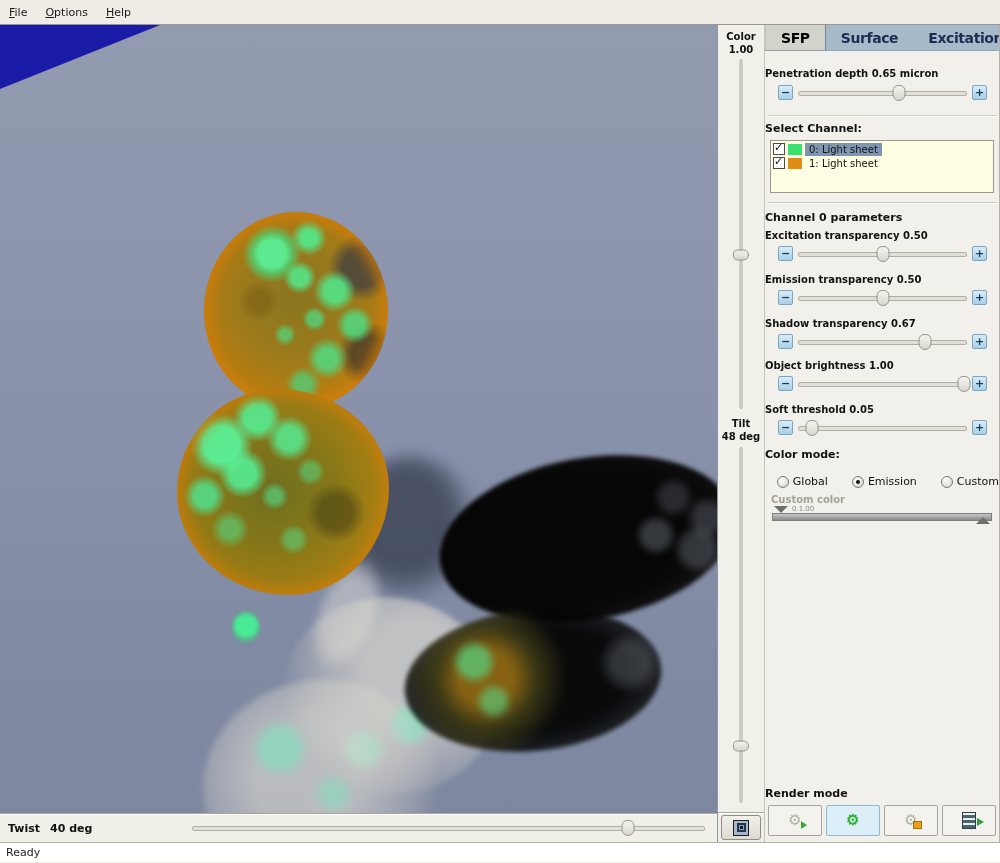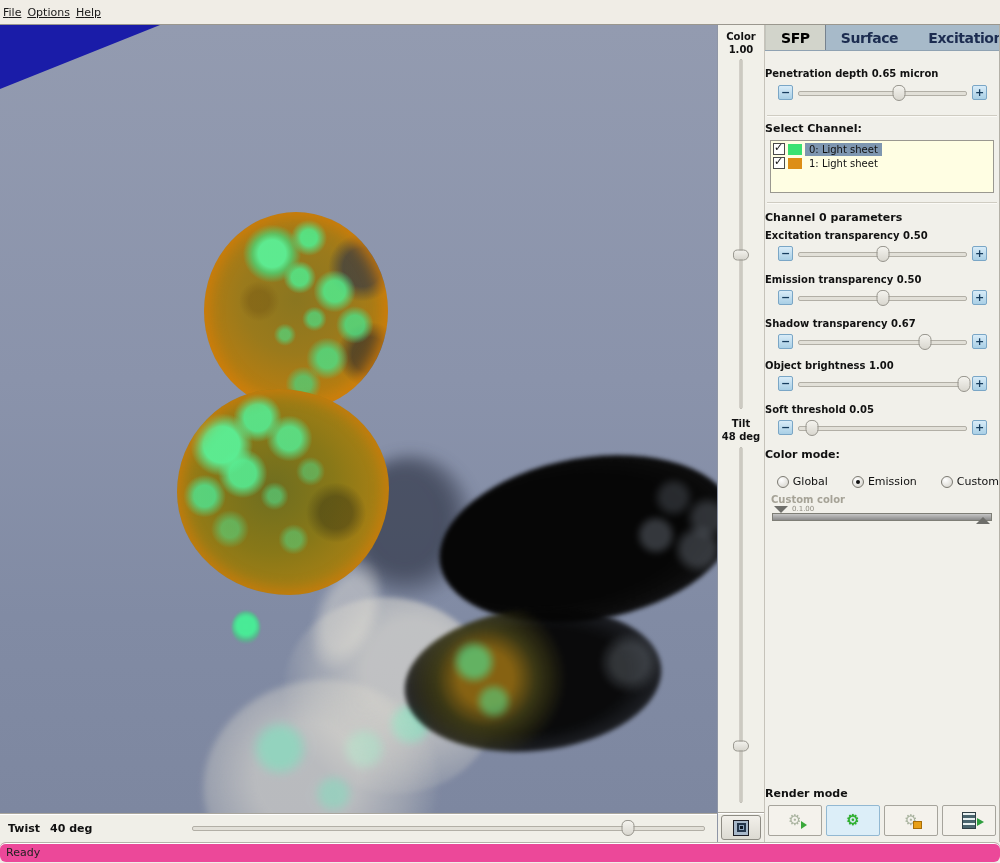--- a/index.html
+++ b/index.html
@@ -10,21 +10,21 @@
     -webkit-font-smoothing:antialiased;
   }
   .app{position:relative;width:1000px;height:863px;}
 
   
   .menubar{
     height:24px;background:#f0ede6;display:flex;align-items:center;
     border-bottom:1px solid #9a978e;box-shadow:0 1px 0 #ffffff;
     font-size:11px;
   }
-  .menu-item{padding:3px 3px;cursor:default;color:#1a1a1a;text-decoration:underline;}
+  .menu-item{padding:3px 9px;cursor:default;color:#1a1a1a;}
   .menu-item::first-letter{text-decoration:underline;}
 
   
   .main{display:flex;height:817px;}
   .left-col{width:717px;display:flex;flex-direction:column;}
   .strip{width:48px;background:#f1f0e9;border-left:1px solid #8f96a6;border-right:1px solid #c6c3ba;box-sizing:border-box;display:flex;flex-direction:column;}
   .panel{width:235px;height:817px;background:#f1f0ea;display:flex;flex-direction:column;box-sizing:border-box;border-right:1px solid #b4b1a8;}
 
   
   .viewport{position:relative;height:788px;overflow:hidden;
@@ -194,22 +194,22 @@
   .gear.active{color:#2bb32b;text-shadow:0 0 1px #1a8a1a;}
   .mini-arrow{position:absolute;right:14px;bottom:6px;width:0;height:0;
     border-top:4px solid transparent;border-bottom:4px solid transparent;border-left:6px solid #3aa83a;}
   .mini-square{position:absolute;right:15px;bottom:6px;width:7px;height:6px;background:#e8a018;border:1px solid #a86e08;}
   .film-icon{position:relative;width:12px;height:15px;border:1px solid #2e3e44;
     background:repeating-linear-gradient(180deg,#e9f1f1 0 2px,#4a656e 2px 5px);}
   .film-arrow{position:absolute;right:-9px;bottom:2px;width:0;height:0;
     border-top:4px solid transparent;border-bottom:4px solid transparent;border-left:7px solid #2f9e3f;}
 
   
-  .statusbar{height:20px;background:#ec4899;border-top:1px solid #b5b2a9;box-shadow:inset 0 1px 0 #fff;
-    display:flex;align-items:center;padding-left:6px;font-size:11px;color:#222;box-sizing:border-box;border-radius:6px;}
+  .statusbar{height:20px;background:#ffffff;border-top:1px solid #b5b2a9;box-shadow:inset 0 1px 0 #fff;
+    display:flex;align-items:center;padding-left:6px;font-size:11px;color:#222;box-sizing:border-box;}
 </style>
 </head>
 <body>
 
 <div class="app">
 
   <div class="menubar">
     <span class="menu-item">File</span>
     <span class="menu-item">Options</span>
     <span class="menu-item">Help</span>

